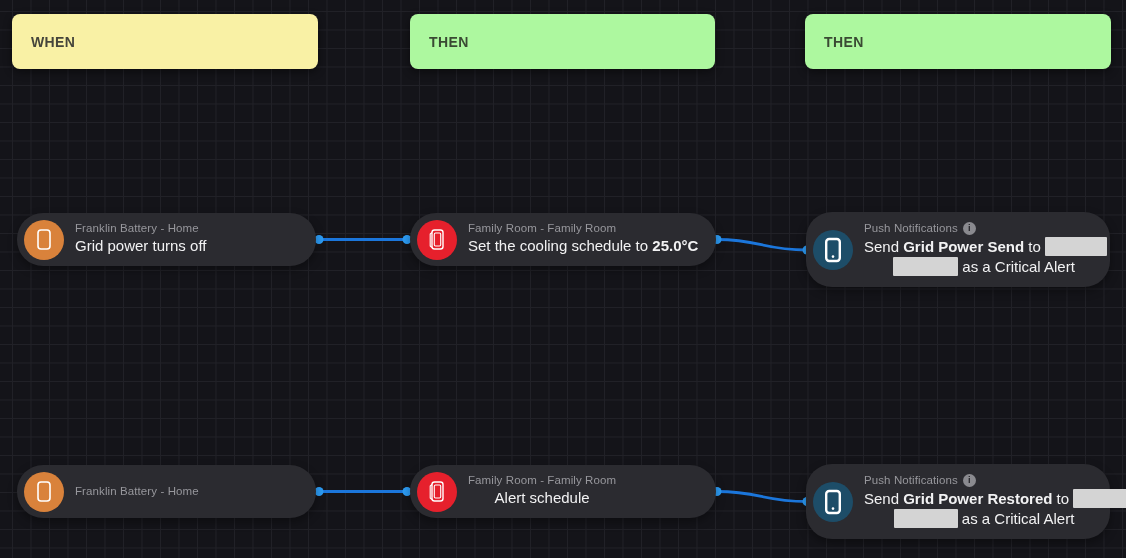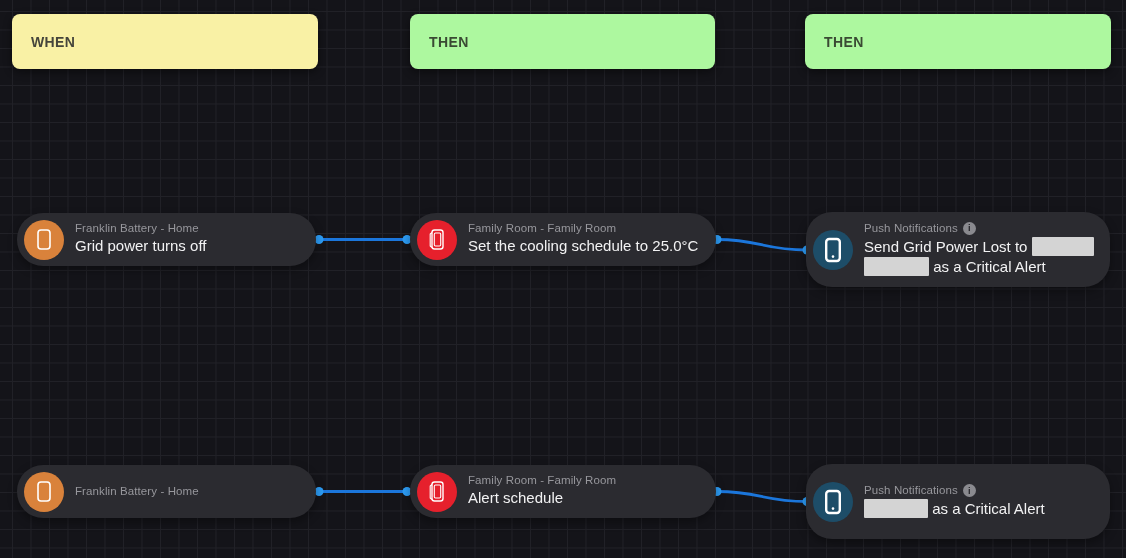--- a/index.html
+++ b/index.html
@@ -37,22 +37,22 @@
   .card-title{
     font-size:11.5px;color:#97979C;letter-spacing:.1px;
     display:flex;align-items:center;gap:5px;margin-bottom:2px;
   }
   .info-icon{
     width:13px;height:13px;border-radius:50%;background:#8A8A8F;color:#2B2B30;
     display:inline-flex;align-items:center;justify-content:center;
     font-size:9.5px;font-weight:700;line-height:1;flex:none;cursor:pointer;
   }
   .card-main{font-size:15px;color:#F2F2F3;line-height:20.5px;}
-  .main-line{white-space:nowrap;}
-  .seg-bold{font-weight:400;}
+  .main-line{white-space:nowrap;text-align:center;}
+  .seg-bold{font-weight:700;}
   .redact{
     display:inline-block;background:#D4D4D4;height:19px;border-radius:1px;
     vertical-align:-4px;
   }
 </style>
 </head>
 <body>
 
 <div class="canvas">
   <svg class="layer" width="1126" height="558" viewBox="0 0 1126 558">
@@ -119,21 +119,21 @@
             <rect x="13.2" y="9" width="13.6" height="22" rx="3" fill="none" stroke="#FFFFFF" stroke-width="2.4"></rect>
             <circle cx="20" cy="26.6" r="1.3" fill="#FFFFFF"></circle>
           </svg>
         </span>
         <div class="card-text">
           <div class="card-title">
             <span>Push Notifications</span>
             <span class="info-icon">i</span>
           </div>
           <div class="card-main">
-            <div class="main-line"><span>Send </span><span class="seg-bold">Grid Power Lost</span><span> to </span><span class="redact" style="width: 62px;"></span></div>
+            <div class="main-line"><span>Send </span><span class="seg-bold">Grid Power Send</span><span> to </span><span class="redact" style="width: 62px;"></span></div>
             <div class="main-line"><span class="redact" style="width: 65px;"></span><span> as a Critical Alert</span></div>
           </div>
         </div>
       </div>
       <div class="flow-card" style="left: 17px; top: 465px; width: 299px; height: 53px;">
         <span class="icon-circle" style="background: rgb(217, 130, 59);">
           <svg width="40" height="40" viewBox="0 0 40 40">
             <rect x="14" y="10" width="12" height="19" rx="3" fill="none" stroke="#FFFFFF" stroke-width="1.6"></rect>
           </svg>
         </span>
@@ -166,18 +166,19 @@
             <rect x="13.2" y="9" width="13.6" height="22" rx="3" fill="none" stroke="#FFFFFF" stroke-width="2.4"></rect>
             <circle cx="20" cy="26.6" r="1.3" fill="#FFFFFF"></circle>
           </svg>
         </span>
         <div class="card-text">
           <div class="card-title">
             <span>Push Notifications</span>
             <span class="info-icon">i</span>
           </div>
           <div class="card-main">
+            <div class="main-line"><span>Send </span><span class="seg-bold">Grid Power Restored</span><span> to </span><span class="redact" style="width: 58px;"></span></div>
             <div class="main-line"><span class="redact" style="width: 64px;"></span><span> as a Critical Alert</span></div>
           </div>
         </div>
       </div>
     </div>
 </div>
 
 </body></html>

